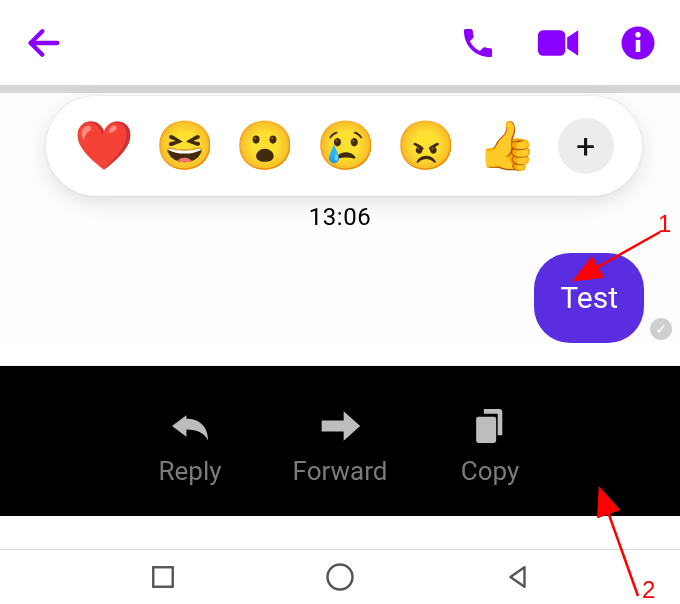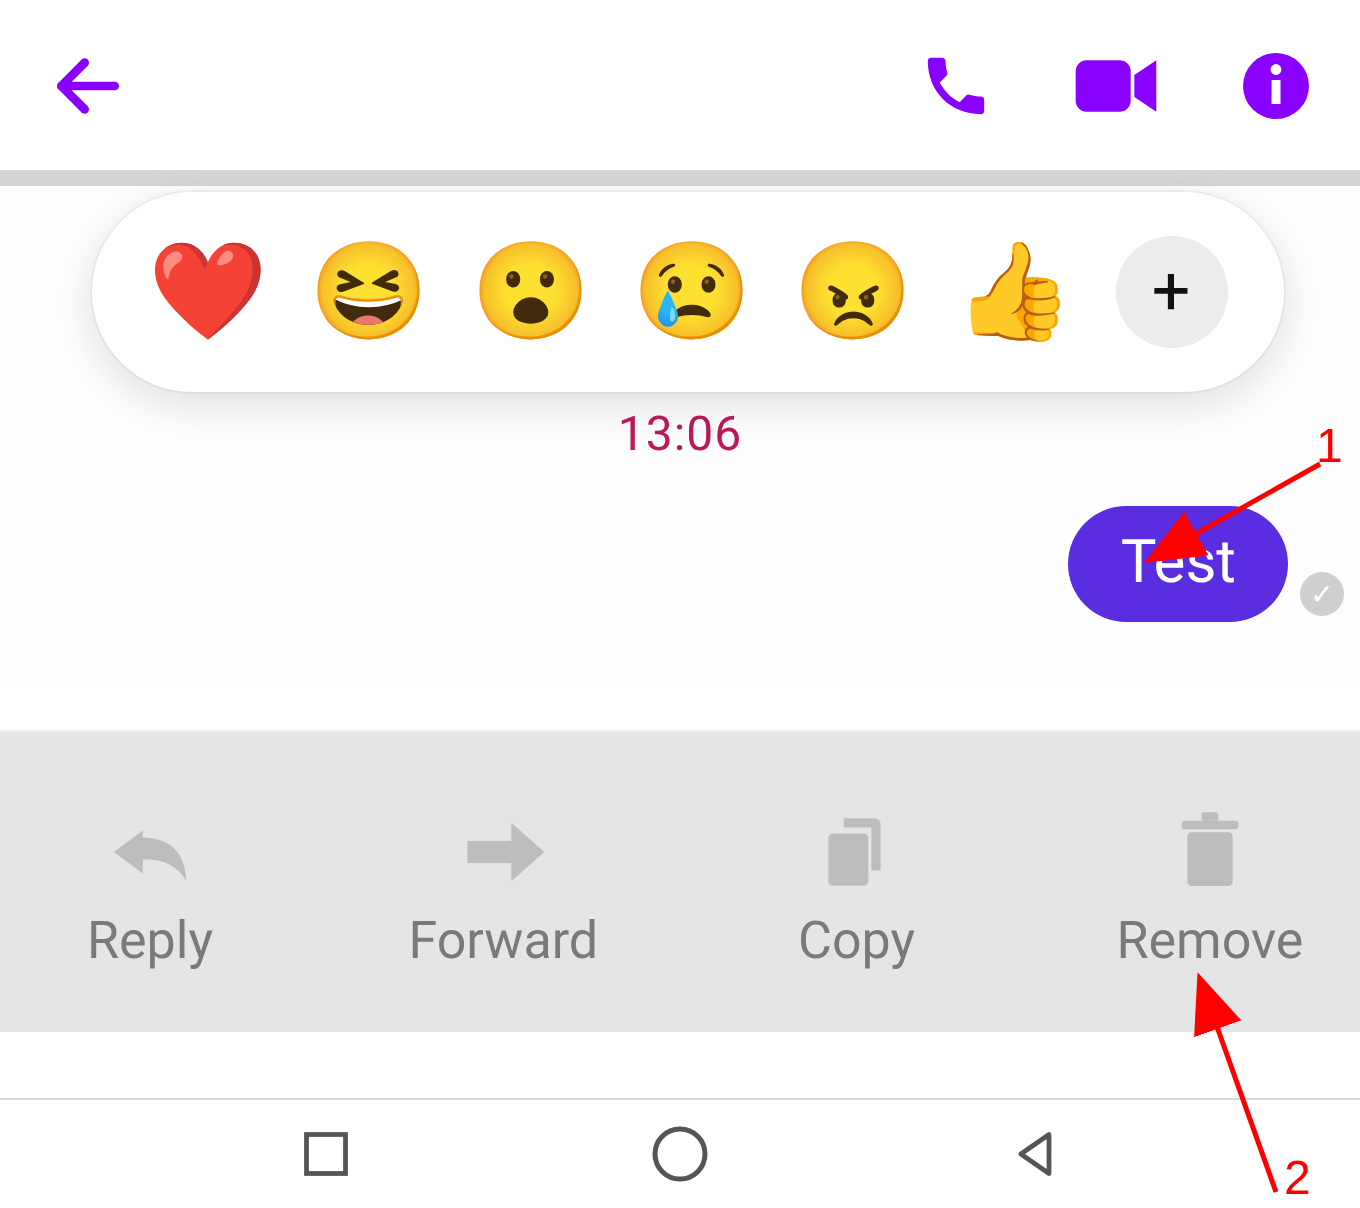--- a/index.html
+++ b/index.html
@@ -67,37 +67,37 @@
     justify-content: center;
     font-size: 34px;
     color: #111;
     cursor: pointer;
   }
   .timestamp {
     position: absolute;
     top: 110px;
     left: 50%;
     transform: translateX(-50%);
-    color: #be185d;
+    color: #000000;
     font-size: 24px;
     letter-spacing: 0.5px;
   }
   .msg-row {
     position: absolute;
     top: 160px;
     right: 8px;
     display: flex;
     align-items: flex-end;
     gap: 6px;
   }
   .msg-bubble {
     background: #5a2de0;
     color: #fff;
     font-size: 30px;
-    padding: 14px 26px;
+    padding: 30px 26px;
     border-radius: 36px;
     line-height: 1;
   }
   .msg-status {
     width: 22px;
     height: 22px;
     border-radius: 50%;
     background: #cfcfcf;
     display: flex;
     align-items: center;
@@ -120,24 +120,24 @@
     z-index: 29;
     pointer-events: none;
   }
   .action-bar {
     position: absolute;
     top: 365px;
     left: 0;
     right: 0;
     border-top: 1px solid #eee;
     display: flex;
-    justify-content: space-between;
+    justify-content: center;
     padding-top: 40px;
     padding-bottom: 30px;
-    background: #e5e5e5;
+    background: #000000;
   }
   .action-item {
     display: flex;
     flex-direction: column;
     align-items: center;
     color: #9e9e9e;
     cursor: pointer;
     gap: 10px;
     width: 150px;
   }
@@ -257,30 +257,20 @@
   </div>
   <div class="action-item">
     <div class="action-icon">
       <svg width="38" height="40" viewBox="0 0 24 26" fill="currentColor">
           <rect x="3" y="7" width="13" height="17" rx="1.5"></rect>
           <path d="M8 2 h10 a2 2 0 0 1 2 2 v15 h-3 V5 H8 Z"></path>
         </svg>
     </div>
     <span class="action-label">Copy</span>
   </div>
-  <div class="action-item">
-    <div class="action-icon">
-      <svg width="34" height="40" viewBox="0 0 24 28" fill="currentColor">
-          <rect x="4" y="7" width="16" height="19" rx="1.5"></rect>
-          <rect x="2" y="3" width="20" height="3" rx="1"></rect>
-          <rect x="9" y="0" width="6" height="3" rx="1"></rect>
-        </svg>
-    </div>
-    <span class="action-label">Remove</span>
-  </div>
 </div>
 
 <div class="nav-bar">
   <div class="nav-btn">
     <svg width="26" height="26" viewBox="0 0 24 24" fill="none" stroke="#555" stroke-width="2.2">
         <rect x="3" y="3" width="18" height="18"></rect>
       </svg>
   </div>
   <div class="nav-btn">
     <svg width="30" height="30" viewBox="0 0 24 24" fill="none" stroke="#555" stroke-width="2">

